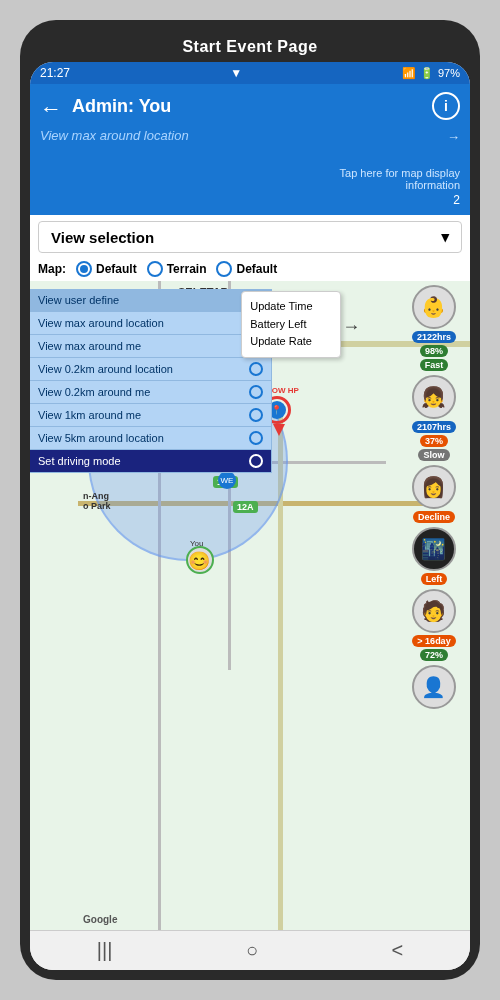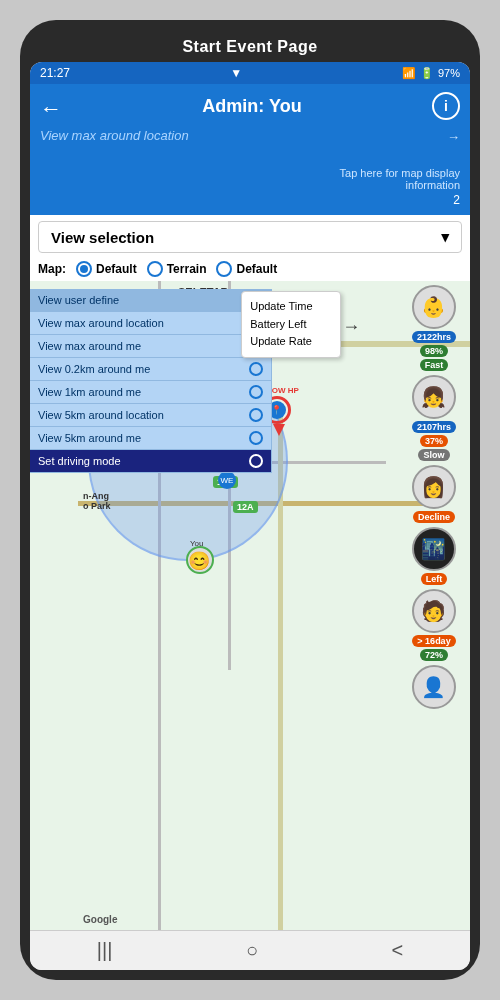--- a/index.html
+++ b/index.html
@@ -24,21 +24,21 @@
     .page-title {
       text-align: center;
       color: white;
       font-size: 16px;
       font-weight: bold;
       padding: 8px 0 6px;
       letter-spacing: 0.5px;
     }
     .phone-screen {
       background: #fff;
-      border-radius: 12px;
+      border-radius: 23px;
       overflow: hidden;
       flex: 1;
       display: flex;
       flex-direction: column;
     }
     .status-bar {
       background: #1565c0;
       display: flex;
       justify-content: space-between;
       align-items: center;
@@ -63,21 +63,20 @@
       color: white;
       font-size: 22px;
       cursor: pointer;
       margin-right: 10px;
     }
     .header-title {
       color: white;
       font-size: 18px;
       font-weight: bold;
       flex: 1;
-      text-align: center;
     }
     .info-btn {
       width: 28px;
       height: 28px;
       border-radius: 50%;
       border: 2px solid white;
       color: white;
       display: flex;
       align-items: center;
       justify-content: center;
@@ -500,33 +499,33 @@
         </div>
         <div class="dropdown-item">
           <span>View max around location</span>
           <div class="item-radio"></div>
         </div>
         <div class="dropdown-item">
           <span>View max around me</span>
           <div class="item-radio"></div>
         </div>
         <div class="dropdown-item">
+          <span>View 0.2km around location</span>
+          <div class="item-radio"></div>
+        </div>
+        <div class="dropdown-item">
           <span>View 0.2km around me</span>
           <div class="item-radio"></div>
         </div>
         <div class="dropdown-item">
           <span>View 1km around me</span>
           <div class="item-radio"></div>
         </div>
         <div class="dropdown-item">
           <span>View 5km around location</span>
-          <div class="item-radio"></div>
-        </div>
-        <div class="dropdown-item">
-          <span>View 5km around me</span>
           <div class="item-radio"></div>
         </div>
         <div class="dropdown-item" style="background:#1a237e;">
           <span style="color:white;">Set driving mode</span>
           <div class="item-radio" style="border-color:white;"></div>
         </div>
       </div>
 
       <div class="tooltip-box">
         <div>Update Time</div>

